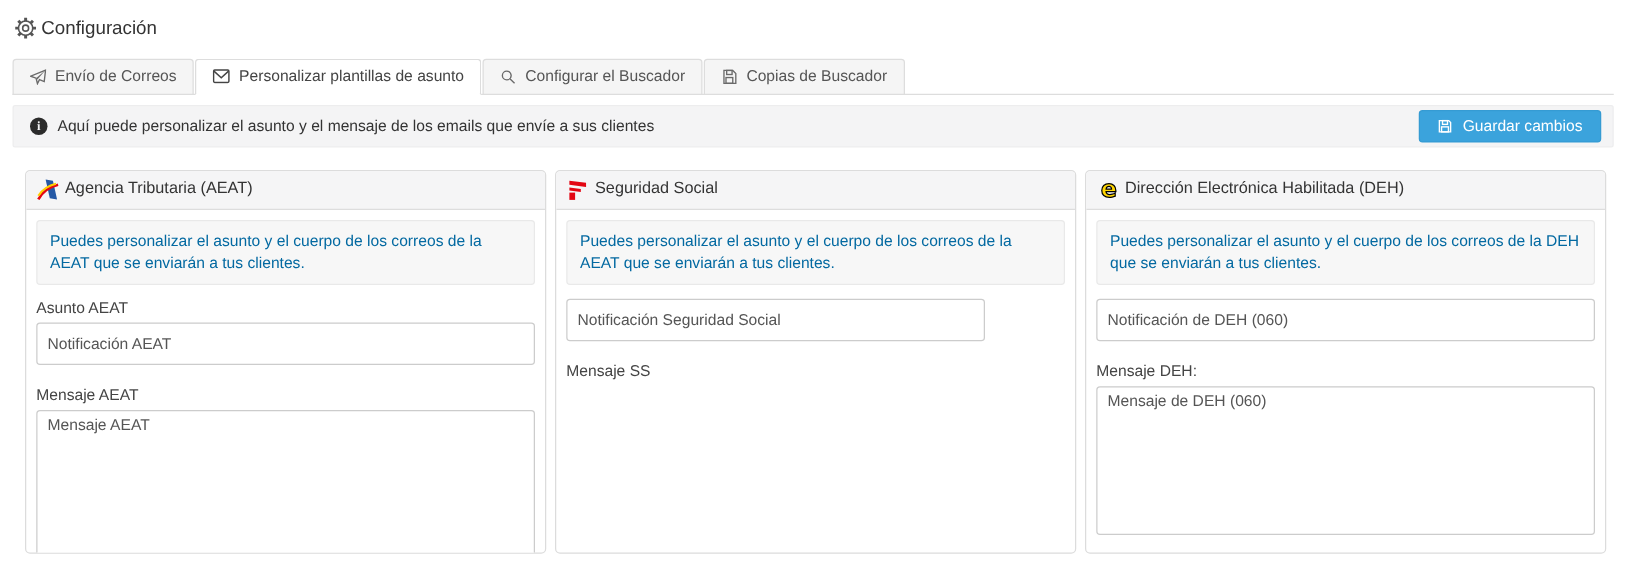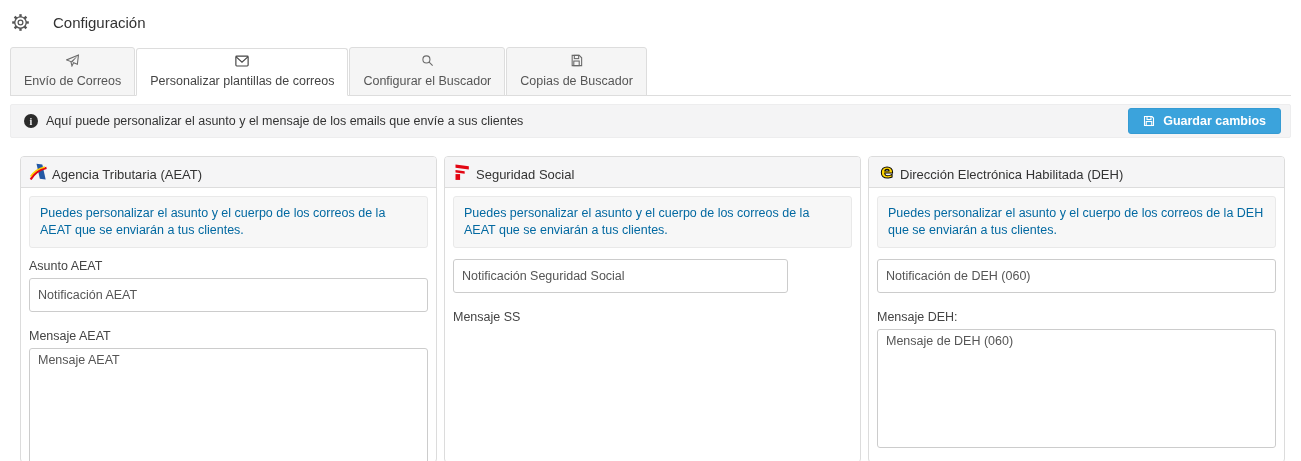--- a/index.html
+++ b/index.html
@@ -5,39 +5,39 @@
   * { box-sizing: border-box; margin: 0; padding: 0; }
   html,body { background:#fff; }
   body {
     width: 1301px; height: 461px;
     font-family: "Liberation Sans", "DejaVu Sans", sans-serif;
     color: #333; overflow: hidden; position: relative;
   }
 
   
   .page-header {
-    display: flex; align-items: center; gap: 23px;
+    display: flex; align-items: center; gap: 3px;
     padding: 13px 0 0 11px; font-size: 15px; color: #333;
   }
 
   
   .tabs {
     display: flex; align-items: flex-end;
     margin: 15px 10px 0 10px;
     border-bottom: 1px solid #ddd;
   }
   .tab {
     display: flex; align-items: center; gap: 7px;
     padding: 6px 13px 7px;
     font-size: 12.5px; color: #555;
     background: #f5f5f5;
     border: 1px solid #ddd;
     border-radius: 3px 3px 0 0;
     margin-bottom: -1px; margin-right: 1px;
-    cursor: pointer; white-space: nowrap; flex-direction: column;
+    cursor: pointer; white-space: nowrap;
   }
   .tab.active {
     background: #fff; border-bottom-color: #fff; color: #444;
   }
   .tab svg { flex: 0 0 auto; }
 
   
   .info-bar {
     margin: 8px 10px 0 10px;
     background: #f4f4f5;
@@ -52,42 +52,42 @@
     width: 14px; height: 14px; border-radius: 50%;
     background: #2b2b2b; color: #f4f4f5;
     font-size: 10px; font-weight: bold; font-family: "Liberation Serif", serif;
     display: flex; align-items: center; justify-content: center; flex: 0 0 auto;
   }
   .btn-save {
     display: flex; align-items: center; gap: 8px;
     background: #3ba3dc; color: #fff;
     border: 1px solid #359bd3; border-radius: 3px;
     padding: 5px 14px; font-size: 12.5px;
-    font-family: inherit; cursor: pointer; font-weight: bold;
+    font-family: inherit; cursor: pointer;
   }
 
   
   .panels-row {
     display: flex; gap: 7px;
     margin: 18px 16px 0 20px;
   }
   .panel {
     flex: 1 1 0;
     background: #fff;
     border: 1px solid #dcdcdc;
     border-radius: 4px;
     height: 307px;
     overflow: hidden;
   }
   .panel-header {
     background: #f5f5f6;
     border-bottom: 1px solid #ddd;
     padding: 5px 8px;
     height: 31px;
-    display: flex; align-items: flex-end; gap: 3px;
+    display: flex; align-items: flex-start; gap: 3px;
     font-size: 13px; color: #333;
   }
   .panel-body { padding: 8px 8px 12px; }
   .well {
     background: #f7f7f7;
     border: 1px solid #e9e9e9;
     border-radius: 3px;
     padding: 8px 10px;
     font-size: 12.5px; line-height: 17px; color: #0369a1;
     min-height: 50px;
@@ -152,21 +152,21 @@
     </span>
     <span>Envío de Correos</span>
   </div>
   <div class="tab active">
     <span style="display:flex;">
       <svg width="14" height="12" viewBox="0 0 24 20" fill="none" stroke="#444" stroke-width="2">
         <rect x="1.5" y="1.5" width="21" height="17" rx="1.5"></rect>
         <path d="M2 3 L12 12 L22 3"></path>
       </svg>
     </span>
-    <span>Personalizar plantillas de correos</span>
+    <span>Personalizar plantillas de asunto</span>
   </div>
   <div class="tab">
     <span style="display:flex;">
       <svg width="13" height="13" viewBox="0 0 24 24" fill="none" stroke="#6a6a6a" stroke-width="2">
         <circle cx="10" cy="10" r="6.5"></circle>
         <line x1="15" y1="15" x2="21.5" y2="21.5"></line>
       </svg>
     </span>
     <span>Configurar el Buscador</span>
   </div>

